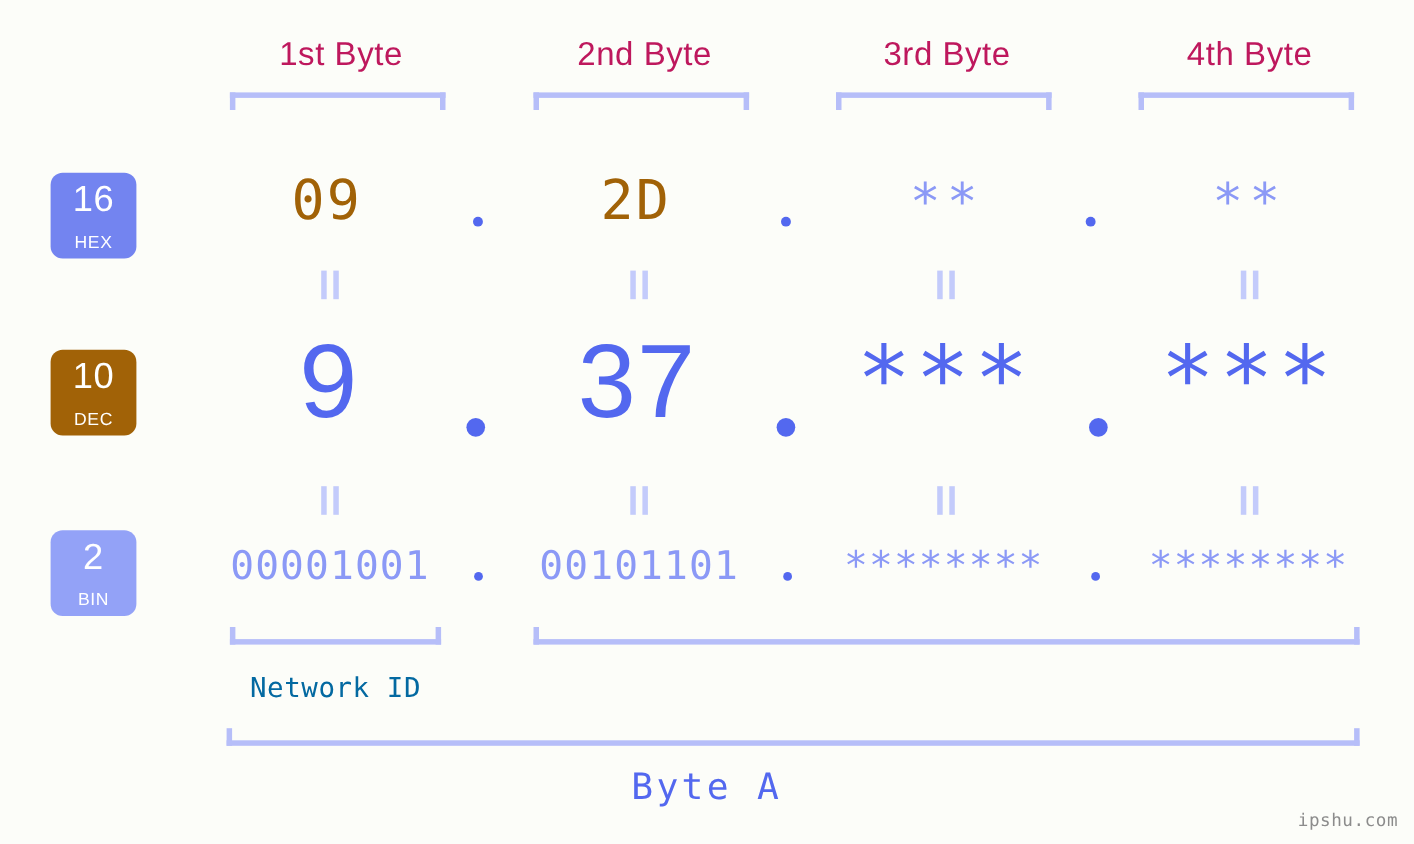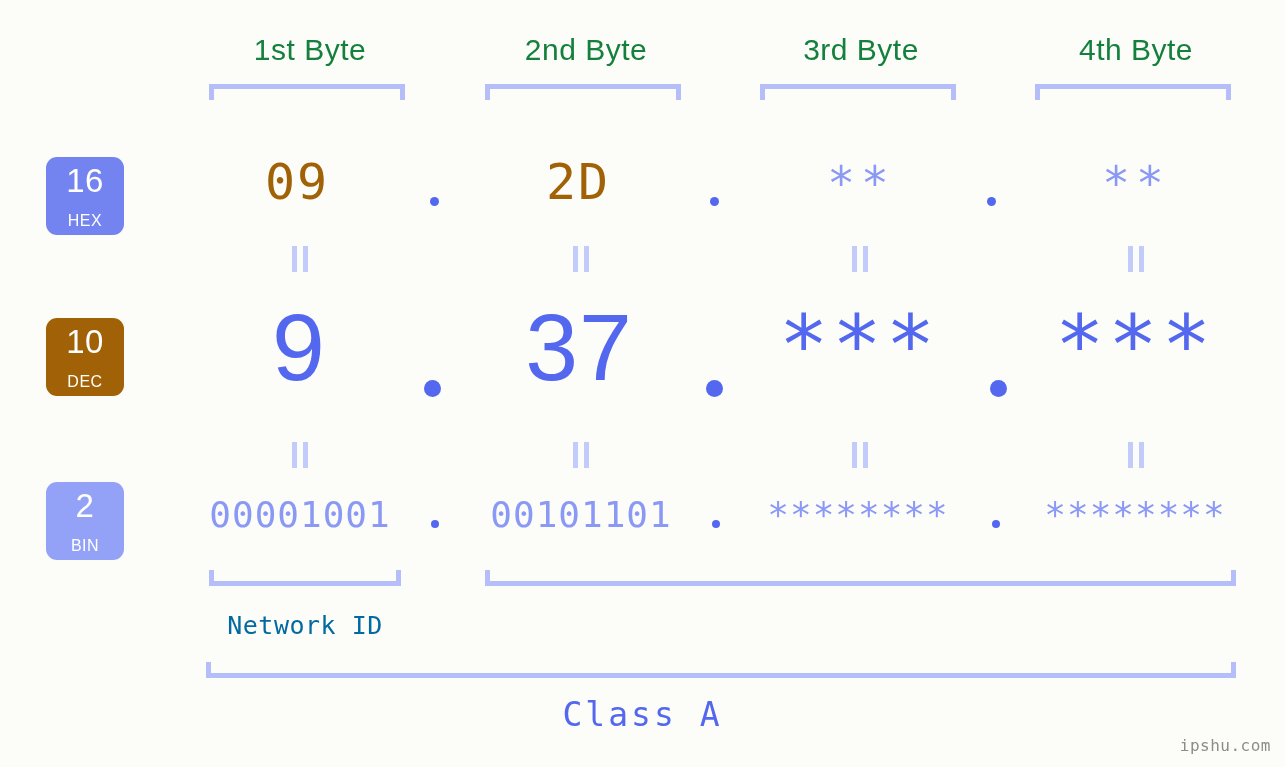--- a/index.html
+++ b/index.html
@@ -21,21 +21,21 @@
     height: 767px;
   }
 
   
   .byte-label {
     position: absolute;
     top: 33px;
     width: 260px;
     text-align: center;
     font-size: 30px;
-    color: #15803d;
+    color: #be185d;
     font-family: "Liberation Sans", sans-serif;
     letter-spacing: 0.5px;
     white-space: nowrap;
   }
 
   
   .top-bracket {
     position: absolute;
     top: 84px;
     height: 16px;
@@ -281,17 +281,17 @@
   <div class="dot dot-bin" style="left:431px"></div>
   <div class="dot dot-bin" style="left:712px"></div>
   <div class="dot dot-bin" style="left:992px"></div>
 
   <div class="bot-bracket id-level" style="left:209px;width:192px"></div>
   <div class="bot-bracket id-level" style="left:485px;width:751px"></div>
 
   <div class="id-label" style="left:180px;width:250px">Network ID</div>
 
   <div class="bot-bracket class-level" style="left:206px;width:1030px"></div>
-  <div class="class-label">Class A</div>
+  <div class="class-label">Byte A</div>
 
   <div class="watermark">ipshu.com</div>
 
 </div>
 
 </body></html>

